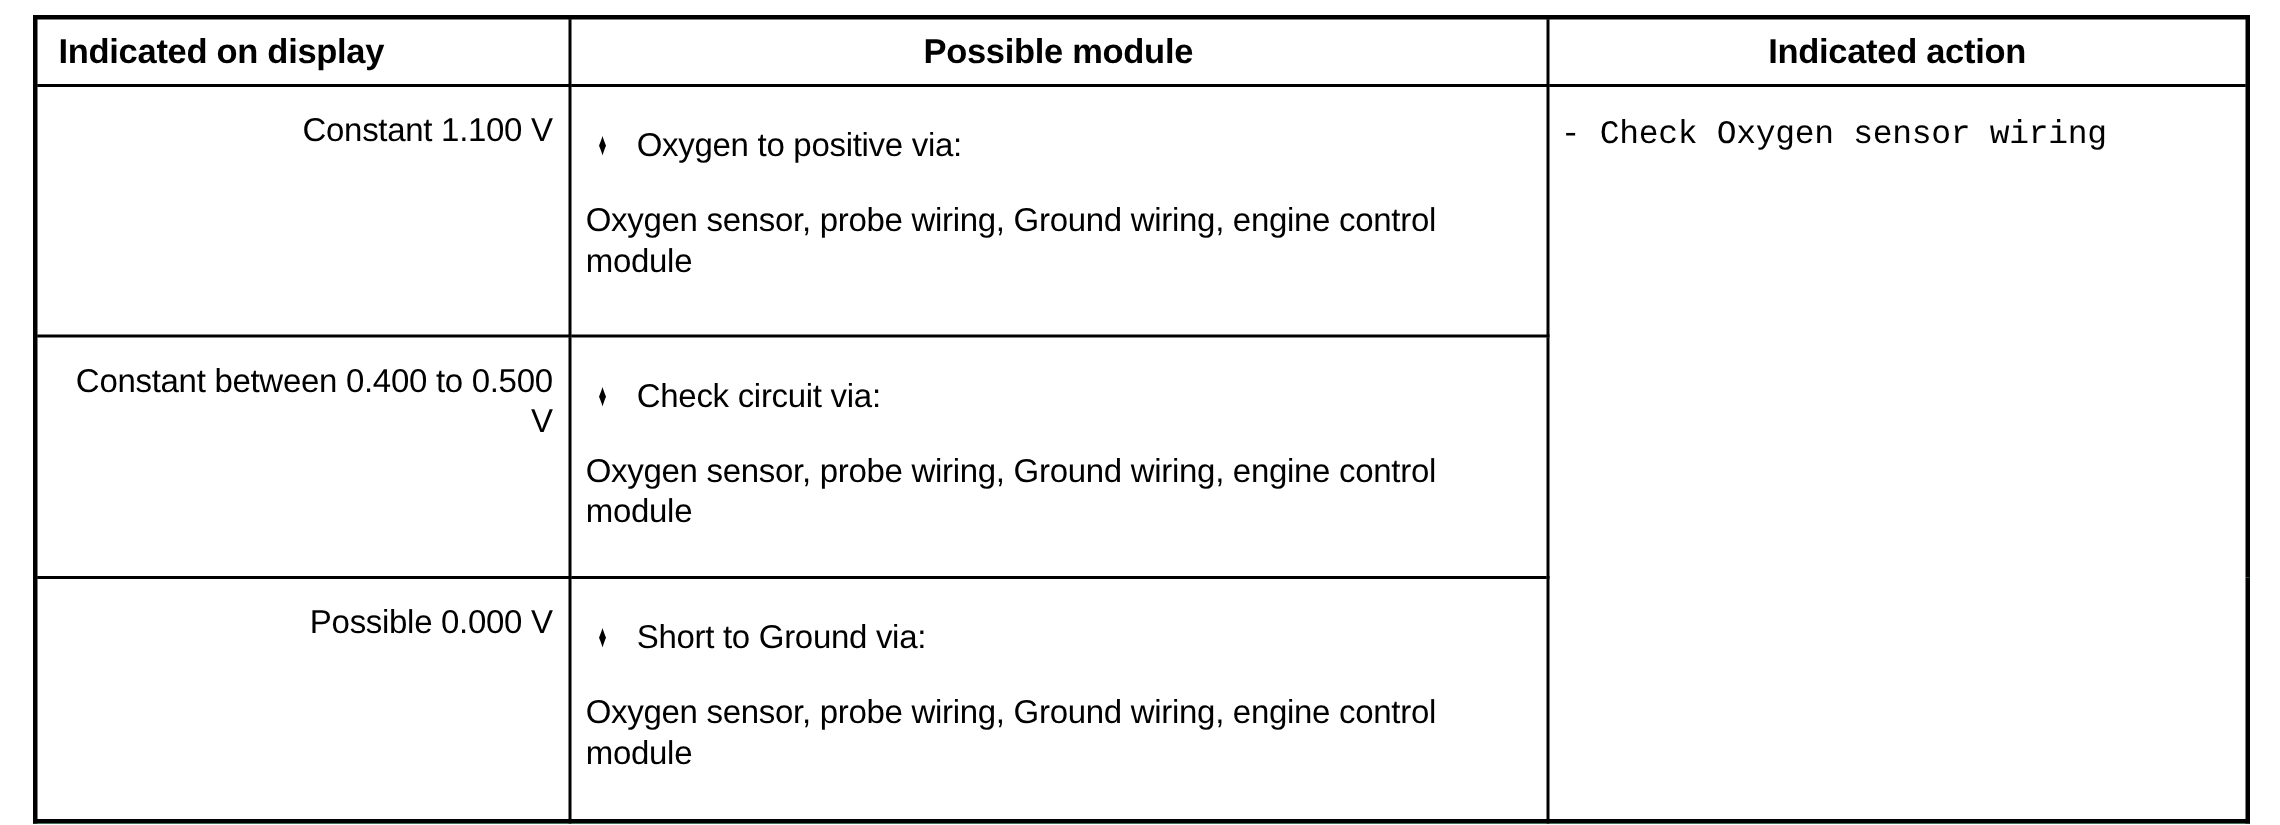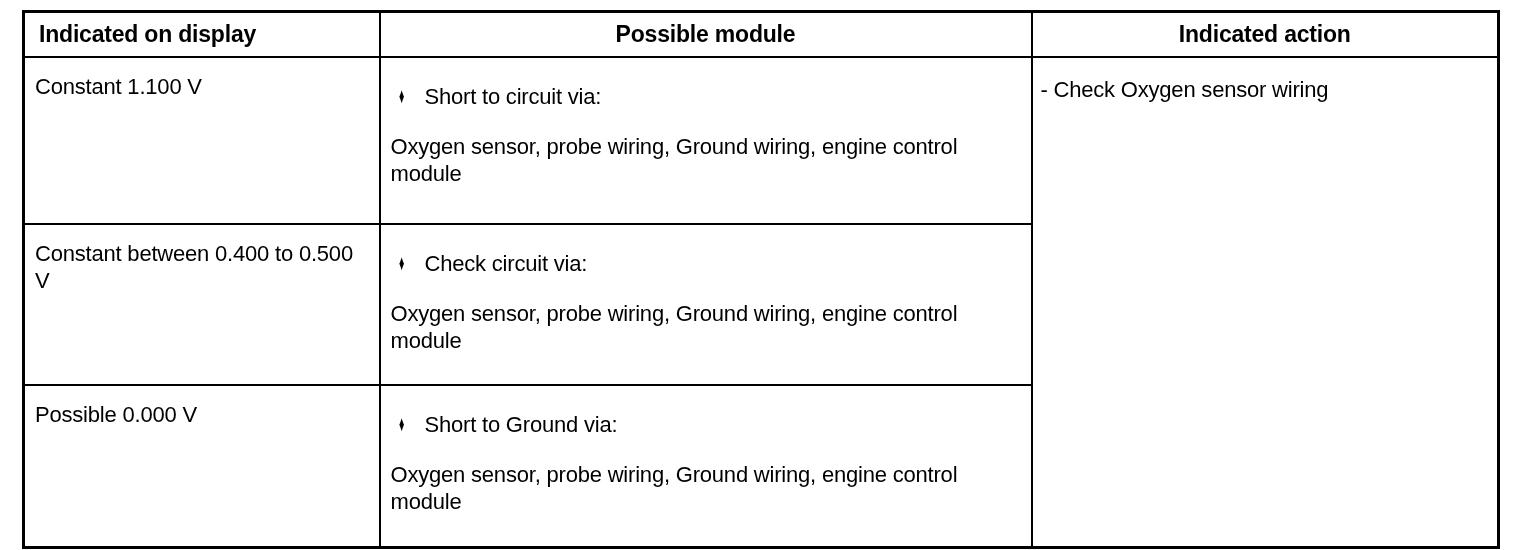--- a/index.html
+++ b/index.html
@@ -86,21 +86,21 @@
     font-size: 22px;
     line-height: 27px;
     letter-spacing: -0.2px;
   }
 
   .row-1 td { height: 165px; }
   .row-2 td { height: 159px; }
   .row-3 td { height: 160px; }
 
   .cell-display {
-    text-align: left;
+    text-align: right;
     padding-top: 15px;
   }
 
   .cause-bullet {
     display: flex;
     align-items: flex-start;
     padding-left: 8px;
     margin-top: 11px;
   }
   .bullet-glyph {
@@ -121,20 +121,21 @@
     padding-left: 0;
   }
 
   .action-text {
     padding-top: 18px;
     padding-left: 8px;
   }
 
   .rowspan-action {
     vertical-align: top;
+    font-family: Liberation Mono, monospace;
   }
 </style>
 </head>
 <body>
 
 <div class="page">
 
   <table class="diag-table">
     <colgroup>
       <col class="c1">
@@ -159,21 +160,21 @@
     <tbody>
 
       <tr class="row-1">
         <td>
           <div class="cell cell-display">Constant 1.100 V</div>
         </td>
         <td>
           <div class="cell">
             <div class="cause-bullet">
               <span class="bullet-glyph">♦</span>
-              <span class="bullet-text">Short to circuit via:</span>
+              <span class="bullet-text">Oxygen to positive via:</span>
             </div>
             <div class="cause-detail">Oxygen sensor, probe wiring, Ground wiring, engine control module</div>
           </div>
         </td>
         <td class="rowspan-action" rowspan="3">
           <div class="cell action-text">- Check Oxygen sensor wiring</div>
         </td>
       </tr>
 
       <tr class="row-2">

